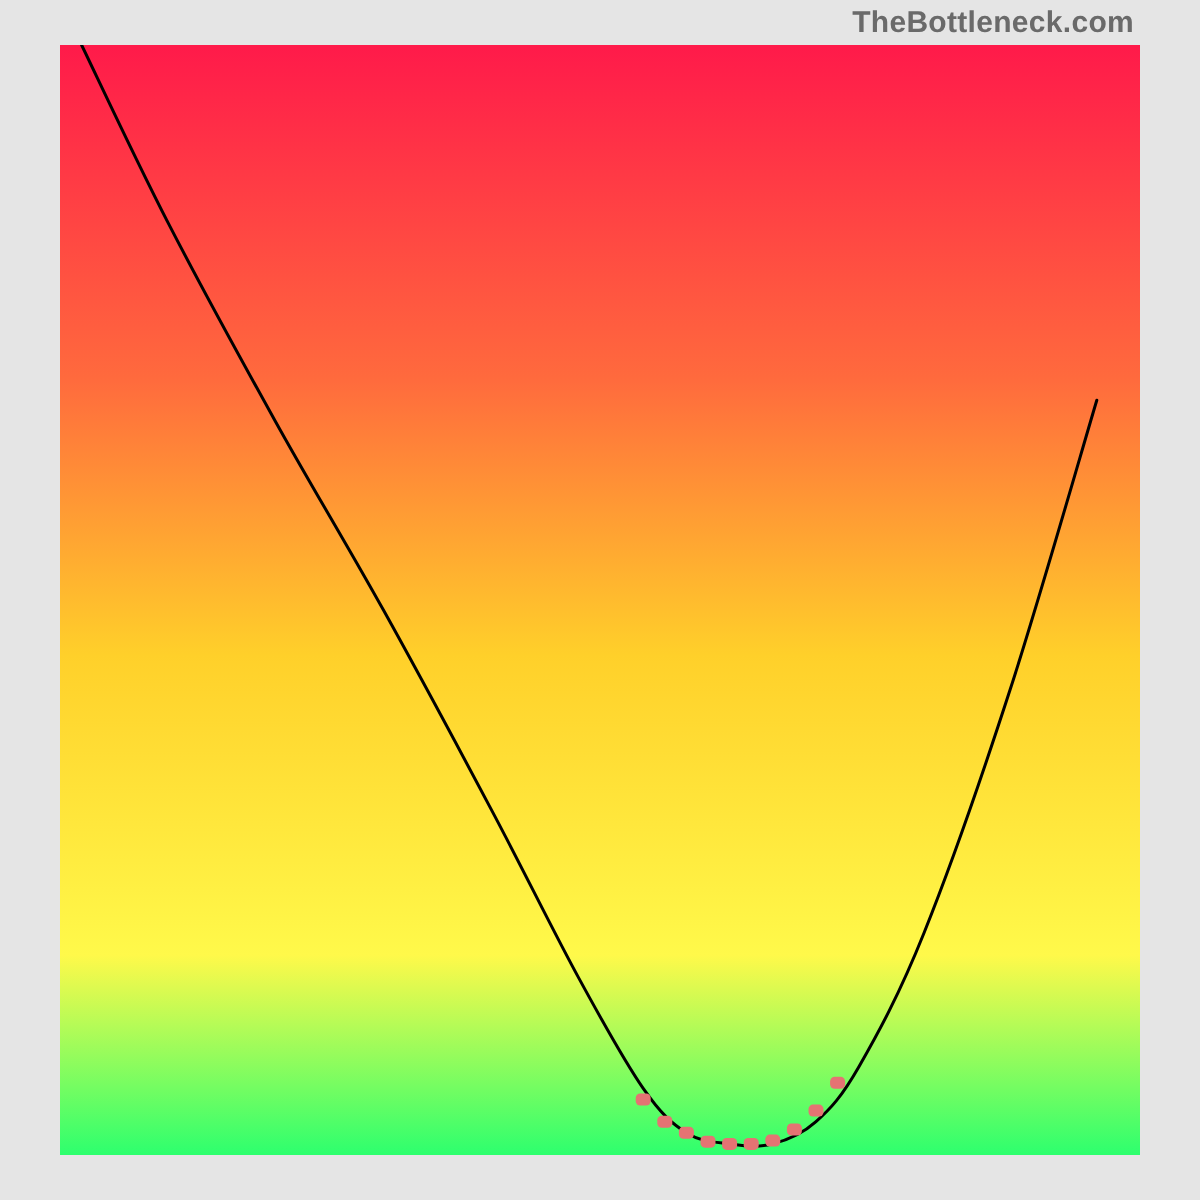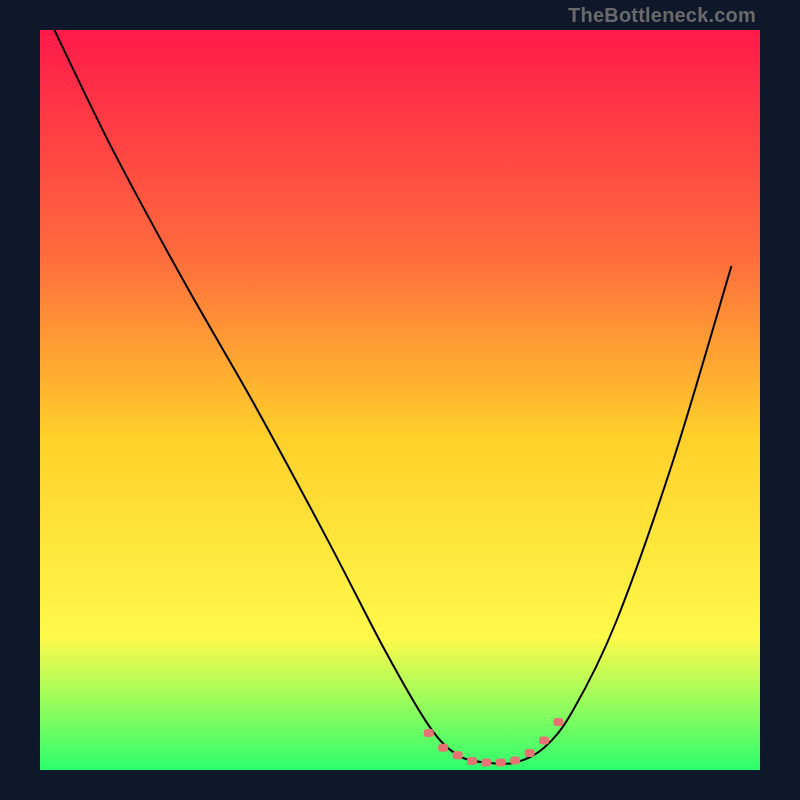--- a/index.html
+++ b/index.html
@@ -9,21 +9,21 @@
     height: 800px;
     background: #000;
     overflow: hidden;
   }
   .frame {
     position: absolute;
     left: 0;
     top: 0;
     width: 800px;
     height: 800px;
-    background: #0f172a;
+    background: #e5e5e5;
   }
   .plot {
     position: absolute;
     left: 40px;
     top: 30px;
     width: 720px;
     height: 740px;
   }
   .watermark {
     position: absolute;

